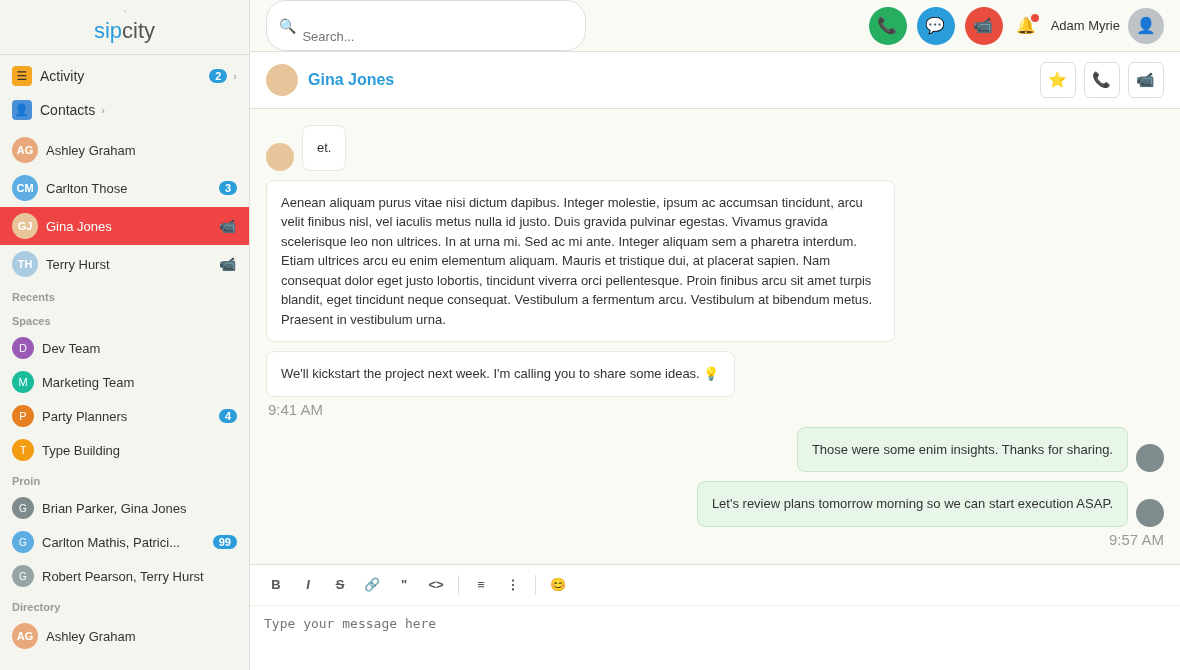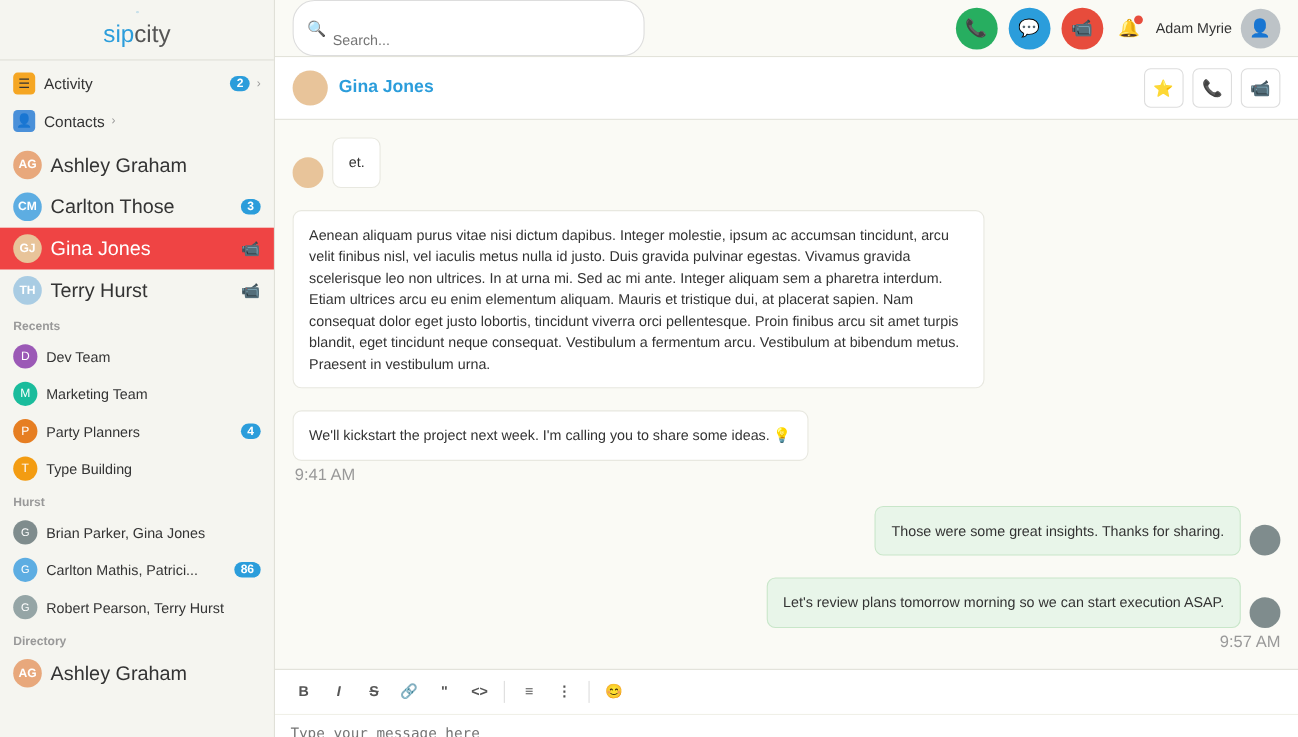--- a/index.html
+++ b/index.html
@@ -19,21 +19,21 @@
     .nav-icon.orange { background: #f5a623; }
     .nav-icon.blue { background: #4a90d9; }
     .badge { background: #2b9ddb; color: white; border-radius: 10px; padding: 1px 6px; font-size: 11px; font-weight: 600; margin-left: auto; }
     .chevron { margin-left: 6px; color: #999; font-size: 11px; }
 
     .section-label { font-size: 11px; font-weight: 600; color: #999; padding: 8px 12px 4px; text-transform: none; letter-spacing: 0; }
 
     .contact-item { display: flex; align-items: center; padding: 6px 12px; cursor: pointer; font-size: 13px; color: #333; position: relative; }
     .contact-item.active { background: #ef4444; color: white; border-radius: 0; }
     .avatar { width: 26px; height: 26px; border-radius: 50%; margin-right: 8px; flex-shrink: 0; display: flex; align-items: center; justify-content: center; font-size: 11px; font-weight: 600; color: white; overflow: hidden; }
-    .contact-name { flex: 1; font-size: 18px; }
+    .contact-name { flex: 1; font-size: 13px; }
     .video-icon { color: #2b9ddb; font-size: 14px; margin-left: auto; }
     .contact-item.active .video-icon { color: white; }
 
     .space-item { display: flex; align-items: center; padding: 6px 12px; cursor: pointer; font-size: 13px; color: #333; }
     .space-icon { width: 22px; height: 22px; border-radius: 50%; margin-right: 8px; flex-shrink: 0; display: flex; align-items: center; justify-content: center; font-size: 11px; color: white; }
     .space-icon.purple { background: #9b59b6; }
     .space-icon.teal { background: #1abc9c; }
     .space-icon.orange { background: #e67e22; }
     .space-icon.yellow { background: #f39c12; }
 
@@ -63,21 +63,21 @@
     #chat { flex: 1; display: flex; flex-direction: column; }
 
     
     .chat-header { background: white; border-bottom: 1px solid #e0e0d8; padding: 10px 16px; display: flex; align-items: center; gap: 10px; }
     .chat-header-avatar { width: 32px; height: 32px; border-radius: 50%; background: #e8c49a; overflow: hidden; }
     .chat-header-name { font-size: 16px; font-weight: 600; color: #2b9ddb; flex: 1; }
     .chat-header-actions { display: flex; gap: 8px; }
     .chat-action-btn { width: 36px; height: 36px; border: 1px solid #ddd; background: white; border-radius: 6px; cursor: pointer; display: flex; align-items: center; justify-content: center; color: #555; font-size: 15px; }
 
     
-    .messages-area { flex: 1; overflow-y: auto; padding: 16px; background: #fafaf5; display: flex; flex-direction: column; gap: 20px; }
+    .messages-area { flex: 1; overflow-y: auto; padding: 16px; background: #fafaf5; display: flex; flex-direction: column; gap: 9px; }
     .msg-received { align-self: flex-start; max-width: 70%; }
     .msg-sent { align-self: flex-end; max-width: 70%; }
     .msg-bubble { padding: 12px 14px; border-radius: 8px; font-size: 13px; line-height: 1.5; color: #333; }
     .msg-bubble.received { background: white; border: 1px solid #e8e8e0; }
     .msg-bubble.sent { background: #e8f5e9; border: 1px solid #c8e6c9; }
     .msg-time { font-size: 15px; color: #999; margin-top: 4px; padding-left: 2px; }
     .msg-time.right { text-align: right; }
     .msg-row { display: flex; align-items: flex-end; gap: 8px; }
     .msg-row.sent { justify-content: flex-end; }
     .msg-avatar { width: 28px; height: 28px; border-radius: 50%; background: #e8c49a; flex-shrink: 0; }
@@ -145,50 +145,51 @@
     </div>
     <div class="contact-item">
       <div class="avatar av-terry">TH</div>
       <span class="contact-name">Terry Hurst</span>
       <span class="video-icon">📹</span>
     </div>
   </div>
 
   <div class="section-label">Recents</div>
 
+  <div class="section-label">Spaces</div>
   <div>
     <div class="space-item">
       <div class="space-icon purple">D</div>
       <span>Dev Team</span>
     </div>
     <div class="space-item">
       <div class="space-icon teal">M</div>
       <span>Marketing Team</span>
     </div>
     <div class="space-item">
       <div class="space-icon orange">P</div>
       <span>Party Planners</span>
       <span class="badge">4</span>
     </div>
     <div class="space-item">
       <div class="space-icon yellow">T</div>
       <span>Type Building</span>
     </div>
   </div>
 
-  <div class="section-label">Hurst</div>
+  <div class="section-label">Proin</div>
   <div>
     <div class="group-item">
       <div class="group-icon">G</div>
       <span>Brian Parker, Gina Jones</span>
     </div>
     <div class="group-item">
       <div class="group-icon" style="background:#5dade2;">G</div>
       <span>Carlton Mathis, Patrici...</span>
-      <span class="badge">86</span>
+      <span class="badge">99</span>
     </div>
     <div class="group-item">
       <div class="group-icon" style="background:#95a5a6;">G</div>
       <span>Robert Pearson, Terry Hurst</span>
     </div>
   </div>
 
   <div class="section-label">Directory</div>
   <div>
     <div class="contact-item">
@@ -253,21 +254,21 @@
       <div class="msg-received">
         <div class="msg-bubble received">
           <span>We'll kickstart the project next week. I'm calling you to share some ideas. 💡</span>
         </div>
         <div class="msg-time">9:41 AM</div>
       </div>
 
       <div class="msg-sent">
         <div class="msg-row sent">
           <div class="msg-bubble sent">
-            <span>Those were some great insights. Thanks for sharing.</span>
+            <span>Those were some enim insights. Thanks for sharing.</span>
           </div>
           <div class="msg-avatar user"></div>
         </div>
       </div>
 
       <div class="msg-sent">
         <div class="msg-row sent">
           <div class="msg-bubble sent">
             <span>Let's review plans tomorrow morning so we can start execution ASAP.</span>
           </div>

